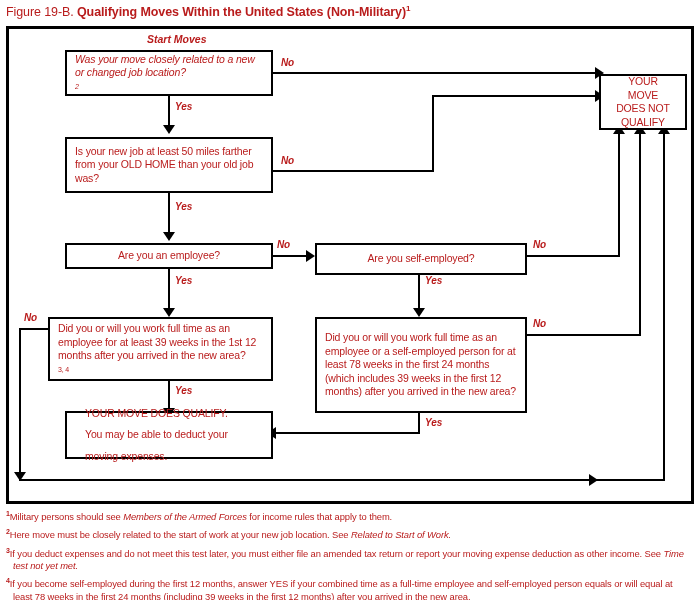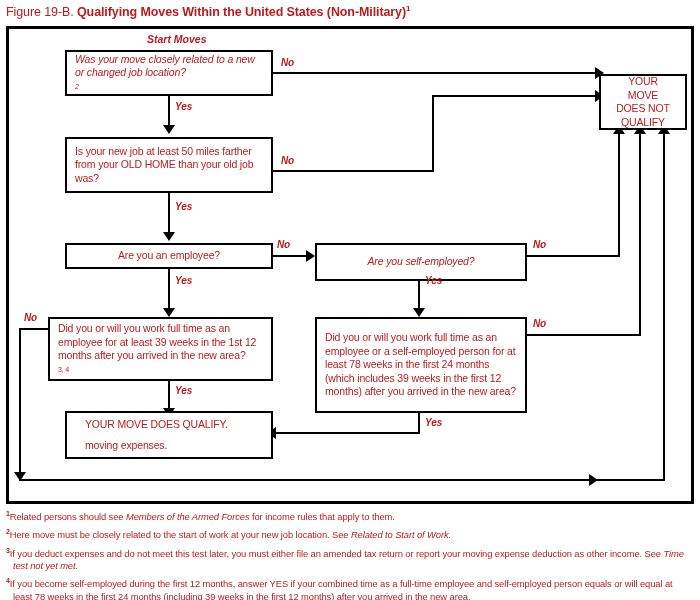--- a/index.html
+++ b/index.html
@@ -150,21 +150,21 @@
     </div>
 
     <div class="ln hl" style="left:264px; top:226px; width:36px;"></div>
     <div class="ar right" style="left:297px; top:221px;"></div>
     <div class="elabel" style="left:268px; top:210px;">No</div>
 
     <div class="ln vl" style="left:159px; top:240px; height:42px;"></div>
     <div class="ar down" style="left:154px; top:279px;"></div>
     <div class="elabel" style="left:166px; top:246px;">Yes</div>
 
-    <div class="box ctr" id="b-q4" style="left:306px; top:214px; width:212px; height:38px;font-style:italic;">
+    <div class="box ctr" id="b-q4" style="left:306px; top:214px; width:212px; height:32px;">
       <span>Are you self-employed?</span>
     </div>
 
     <div class="ln hl" style="left:518px; top:226px; width:93px;"></div>
     <div class="ln vl" style="left:609px; top:104px; height:124px;"></div>
     <div class="ar up" style="left:604px; top:96px;"></div>
     <div class="elabel" style="left:524px; top:210px;">No</div>
 
     <div class="ln vl" style="left:409px; top:240px; height:42px;"></div>
     <div class="ar down" style="left:404px; top:279px;"></div>
@@ -199,32 +199,33 @@
     <div class="ar up" style="left:625px; top:96px;"></div>
     <div class="elabel" style="left:524px; top:289px;">No</div>
 
     <div class="ln vl" style="left:409px; top:384px; height:21px;"></div>
     <div class="ln hl" style="left:267px; top:403px; width:144px;"></div>
     <div class="ar left" style="left:258px; top:398px;"></div>
     <div class="elabel" style="left:416px; top:388px;">Yes</div>
 
     <div class="box" id="b-qualify" style="left:56px; top:382px; width:208px; height:48px; padding-left:18px;gap:8px;">
       <span>YOUR MOVE DOES QUALIFY.</span>
+      <span>You may be able to deduct your</span>
       <span>moving expenses.</span>
     </div>
 
     <div class="box ctr" id="b-notqualify" style="left:590px; top:21px; width:88px; height:56px; padding:2px 4px;margin-top:24px;">
       <span>YOUR</span>
       <span>MOVE</span>
       <span>DOES NOT</span>
       <span>QUALIFY</span>
     </div>
 
   </div>
 
   <div id="notes">
-      <div class="note"><sup>1</sup><span>Related persons should see </span><i>Members of the Armed Forces</i><span> for income rules that apply to them.</span></div>
+      <div class="note"><sup>1</sup><span>Military persons should see </span><i>Members of the Armed Forces</i><span> for income rules that apply to them.</span></div>
       <div class="note"><sup>2</sup><span>Here move must be closely related to the start of work at your new job location. See </span><i>Related to Start of Work.</i></div>
       <div class="note"><sup>3</sup><span>If you deduct expenses and do not meet this test later, you must either file an amended tax return or report your moving expense deduction as other income. See </span><i>Time test not yet met.</i></div>
       <div class="note"><sup>4</sup><span>If you become self-employed during the first 12 months, answer YES if your combined time as a full-time employee and self-employed person equals or will equal at least 78 weeks in the first 24 months (including 39 weeks in the first 12 months) after you arrived in the new area.</span></div>
     </div>
 
 </div>
 
 </body></html>

